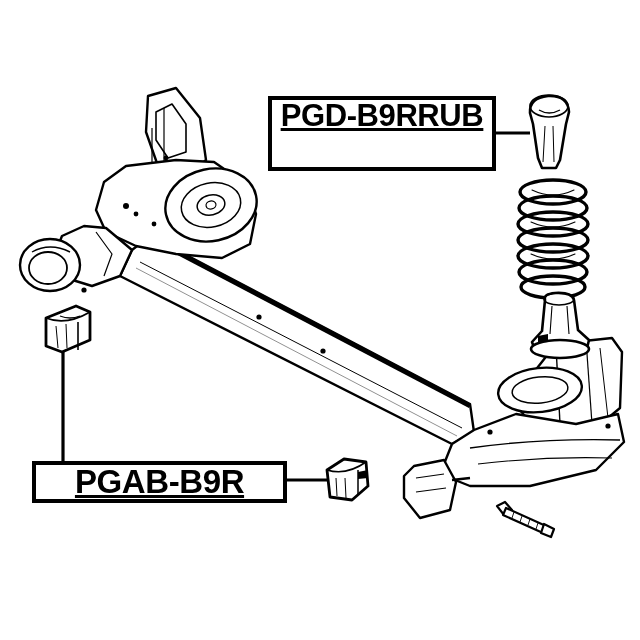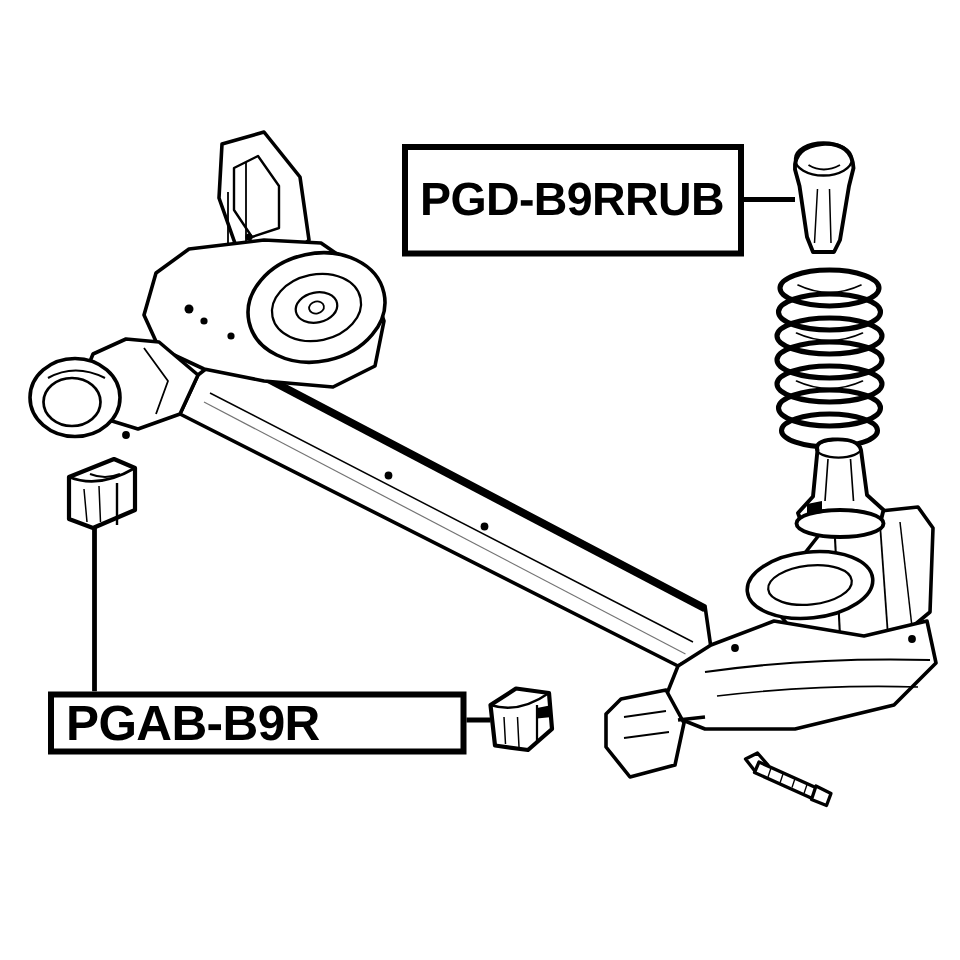--- a/index.html
+++ b/index.html
@@ -24,45 +24,46 @@
     top: 0;
     width: 640px;
     height: 640px;
   }
   .callout-box {
     position: absolute;
     box-sizing: border-box;
     background: #ffffff;
     border: 4px solid #000000;
     display: flex;
-    flex-direction: column;
+    flex-direction: row;
     justify-content: center;
     align-items: flex-start;
     padding: 0 8px;
     z-index: 20;
+    text-decoration: underline;
   }
   .callout-line {
     font-family: "Liberation Sans", sans-serif;
     font-weight: bold;
     color: #000000;
     white-space: nowrap;
     line-height: 1.06;
     letter-spacing: -0.4px;
   }
   #callout-top {
     left: 268px;
     top: 96px;
     width: 228px;
     height: 75px;
   }
   #callout-top .callout-line { font-size: 31px; }
   #callout-bottom {
     left: 32px;
     top: 461px;
-    width: 279px;
+    width: 255px;
     height: 42px;
     justify-content: center;
   }
   #callout-bottom .callout-line { font-size: 33px; }
 </style>
 </head>
 <body>
 
 <div id="diagram-root">
 

